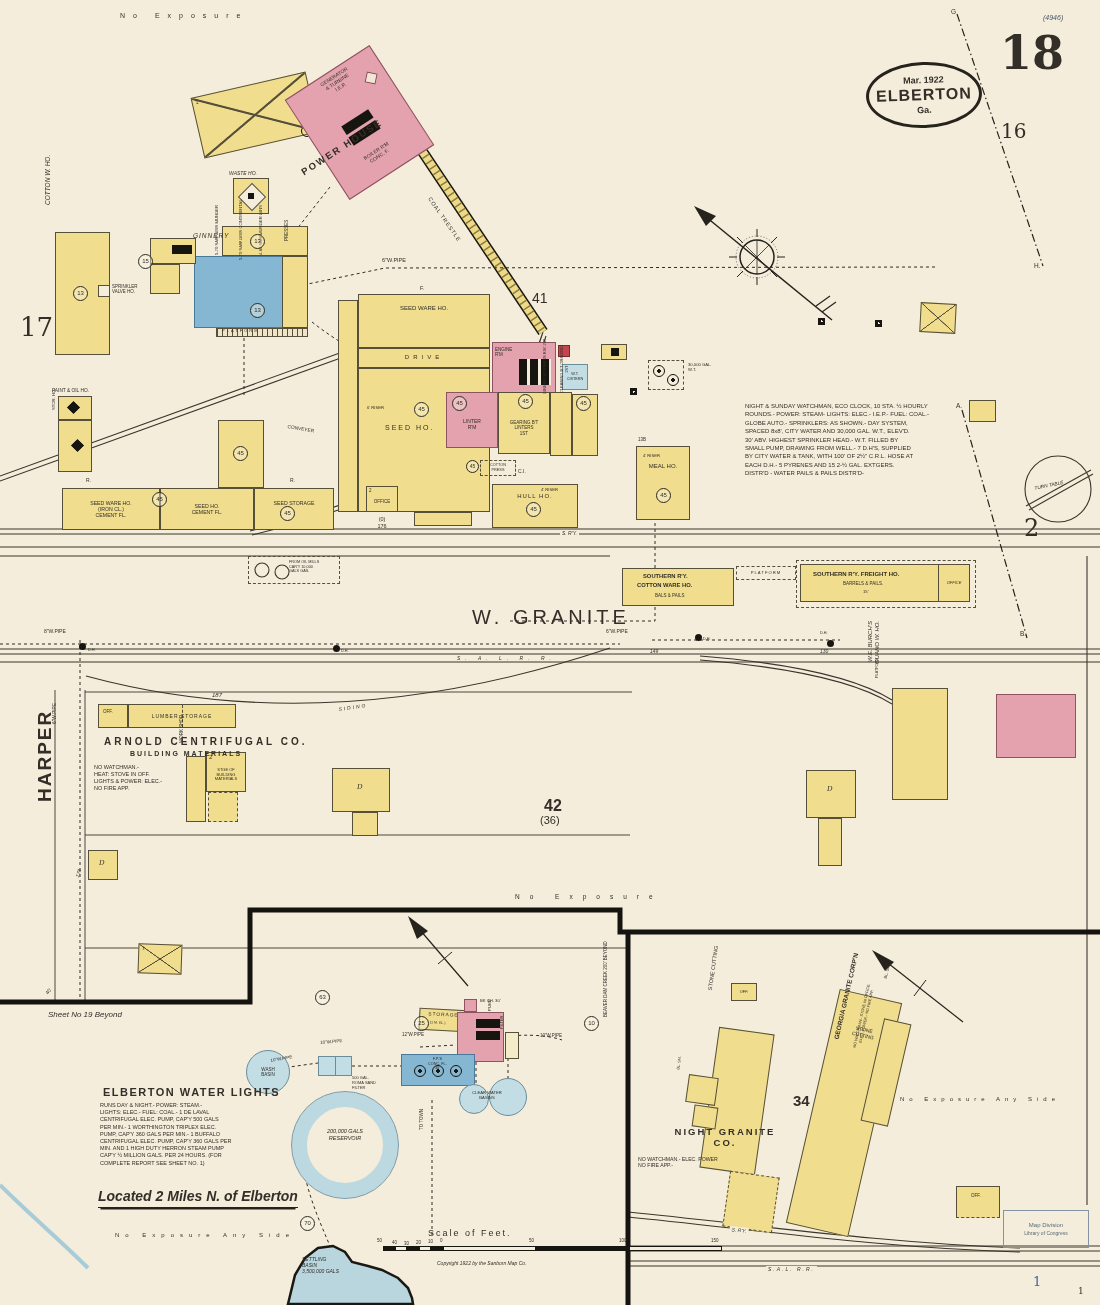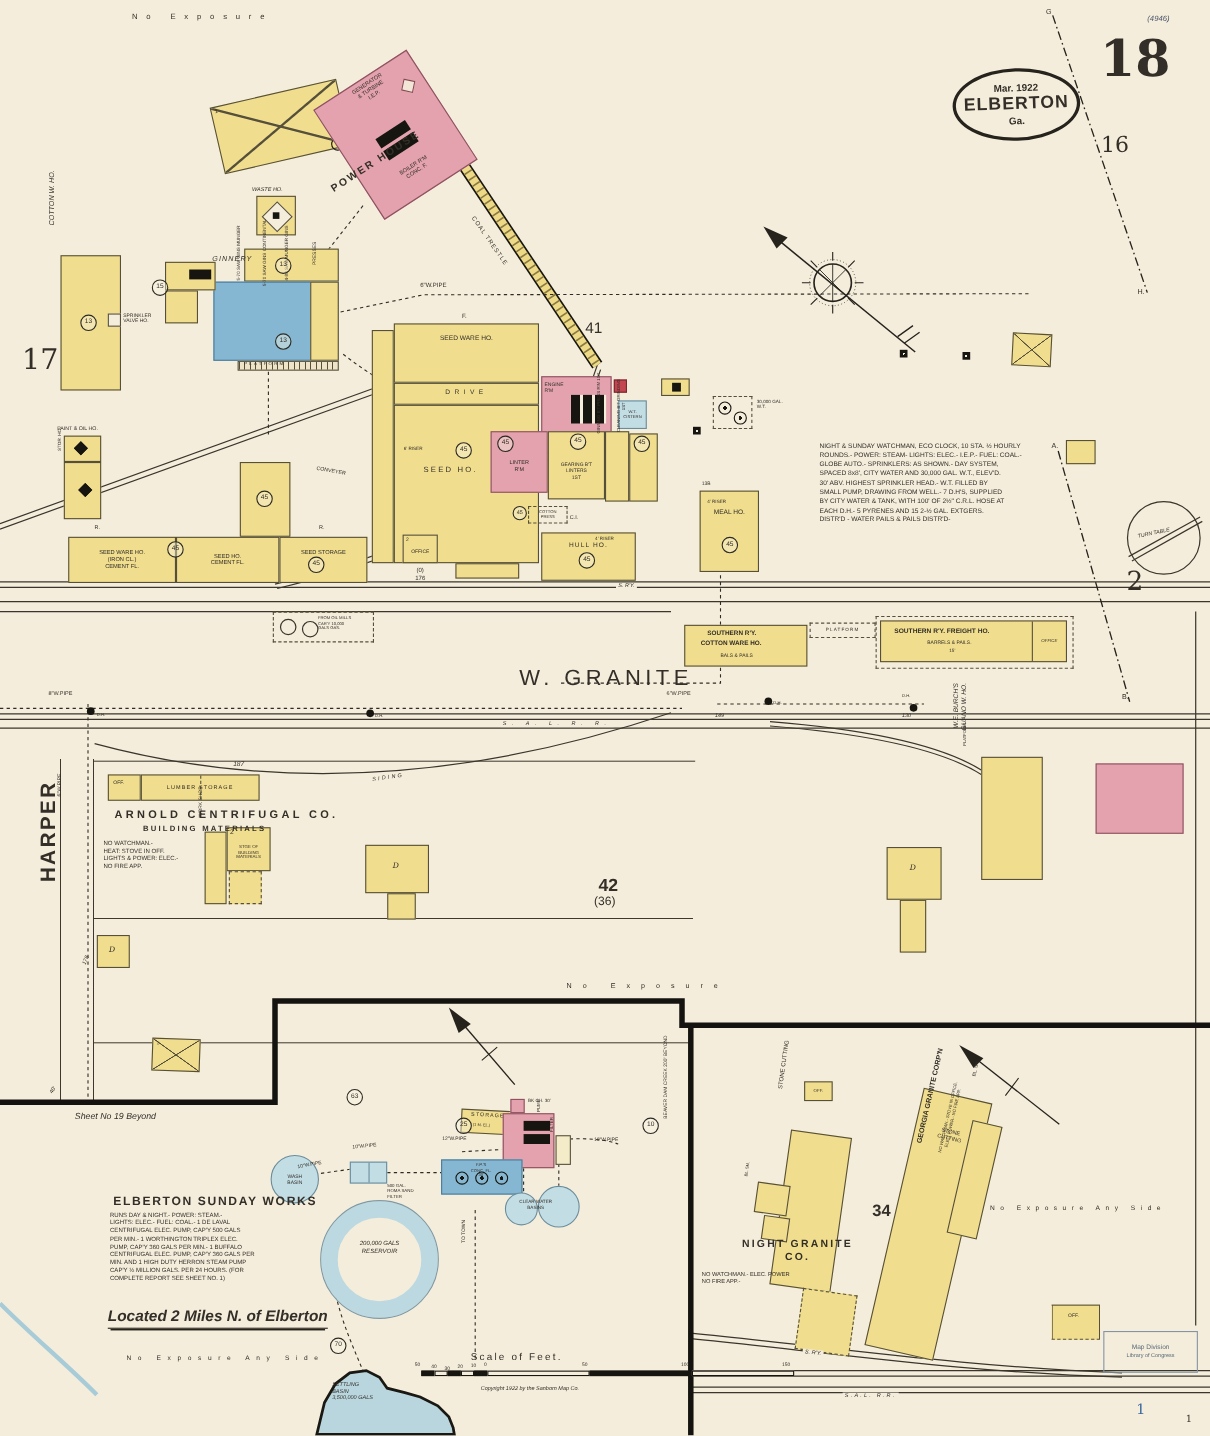--- a/index.html
+++ b/index.html
@@ -410,24 +410,24 @@
 <div class="b yellow" style="left:88px;top:850px;width:30px;height:30px;">
   <div class="lbl" style="left:10px;top:8px;font-size:7px;font-style:italic;font-family:'DejaVu Serif',serif;">D</div>
 </div>
 <div class="lbl" style="left:74px;top:876px;font-size:5px;font-style:italic;transform:rotate(-70deg);">178</div>
 <div class="lbl vup" style="left:58px;top:818px;height:124px;width:26px;font-size:19px;font-weight:bold;letter-spacing:2px;">HARPER</div>
 <div class="b yellow xshed" style="left:138px;top:944px;width:44px;height:30px;transform:rotate(2deg);">
   <div class="lbl" style="left:3px;top:1px;font-size:4.5px;">1</div>
 </div>
 <div class="lbl vup" style="left:58px;top:744px;height:60px;font-size:4.8px;">6"W.PIPE</div>
 <div class="lbl" style="left:44px;top:992px;font-size:5px;transform:rotate(-55deg);">40'</div>
-<div class="lbl" style="left:68px;top:1010px;font-size:8px;font-style:italic;">Sheet No 19 Beyond</div>
+<div class="lbl" style="left:48px;top:1010px;font-size:8px;font-style:italic;">Sheet No 19 Beyond</div>
 <div class="lbl" style="left:515px;top:893px;font-size:6.5px;letter-spacing:10px;">No Exposure</div>
 
-<div class="lbl" style="left:103px;top:1086px;font-size:11px;font-weight:bold;letter-spacing:1.5px;">ELBERTON SUNDAY WORKS</div>
+<div class="lbl" style="left:103px;top:1086px;font-size:11px;font-weight:bold;letter-spacing:1.5px;">ELBERTON WATER LIGHTS</div>
 <div class="lbl" style="left:100px;top:1102px;width:195px;font-size:5.5px;line-height:7.2px;">RUNS DAY &amp; NIGHT.- POWER: STEAM.-
 LIGHTS: ELEC.- FUEL: COAL.- 1 DE LAVAL
 CENTRIFUGAL ELEC. PUMP, CAP'Y 500 GALS
 PER MIN.- 1 WORTHINGTON TRIPLEX ELEC.
 PUMP, CAP'Y 360 GALS PER MIN.- 1 BUFFALO
 CENTRIFUGAL ELEC. PUMP, CAP'Y 360 GALS PER
 MIN. AND 1 HIGH DUTY HERRON STEAM PUMP
 CAP'Y ½ MILLION GALS. PER 24 HOURS. (FOR
 COMPLETE REPORT SEE SHEET NO. 1)</div>
 <div class="lbl" style="left:98px;top:1188px;font-size:14px;font-style:italic;font-weight:bold;border-bottom:1.5px solid #26231d;padding-bottom:2px;box-shadow:0 4px 0 -2.5px #26231d;">Located 2 Miles N. of Elberton</div>

